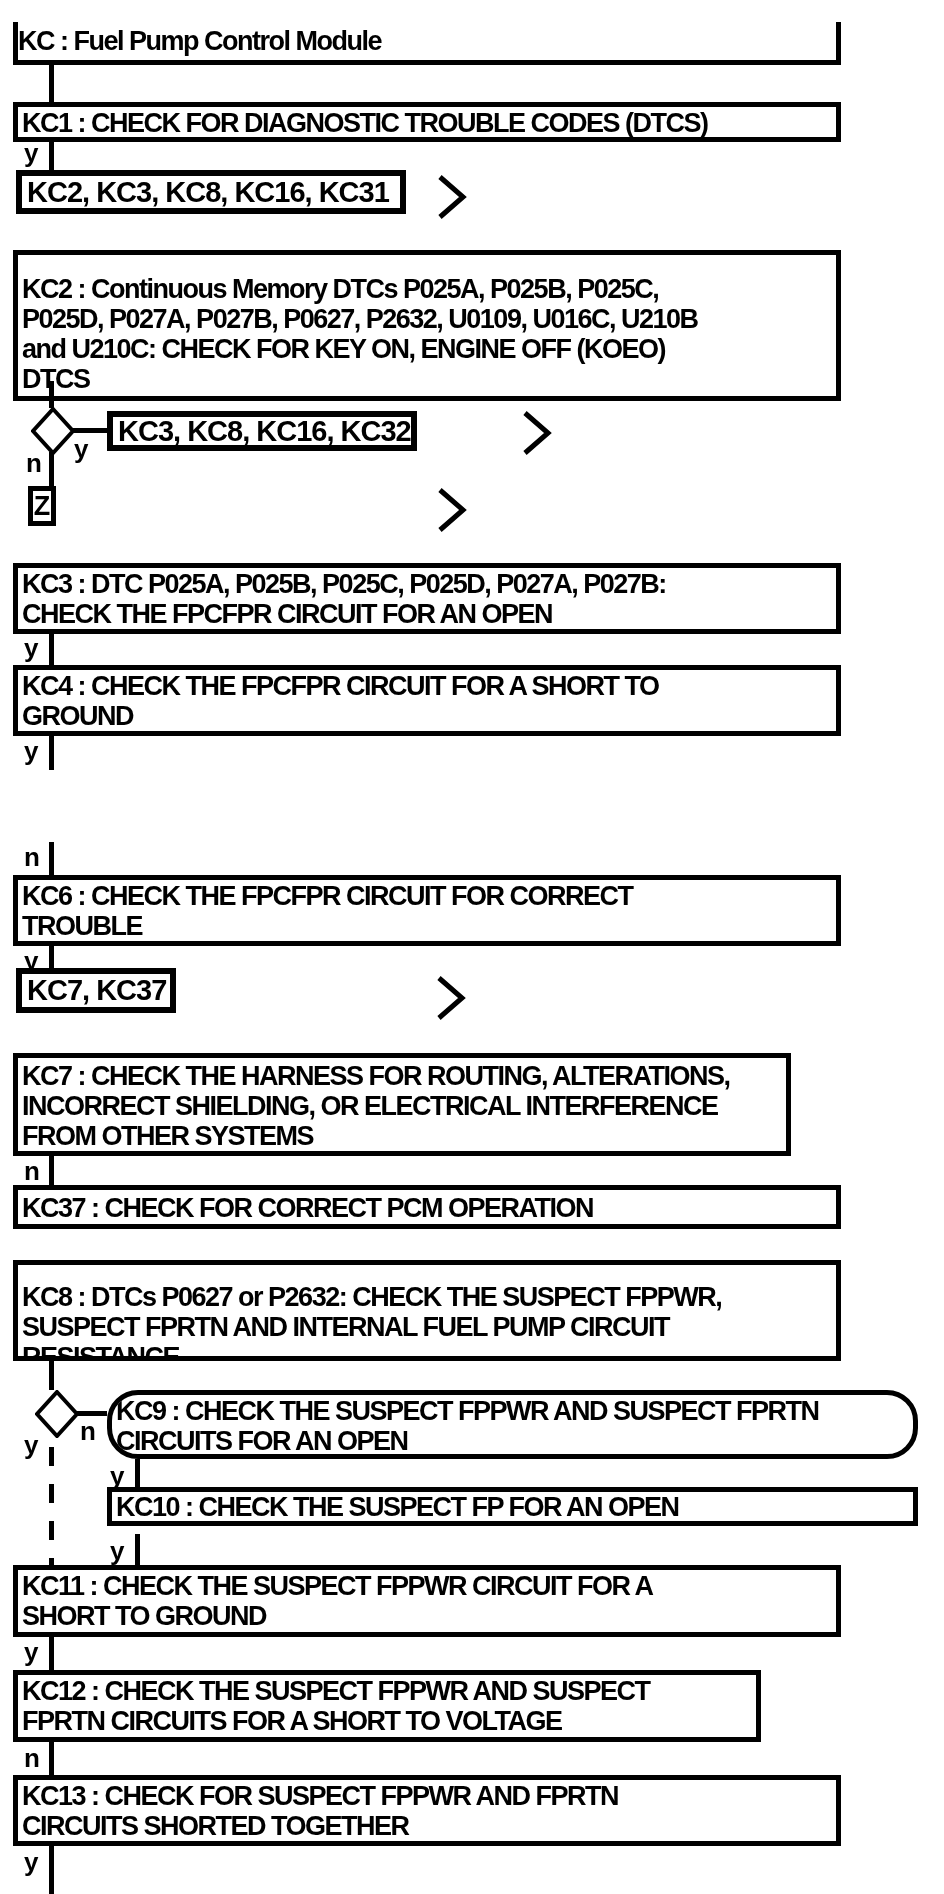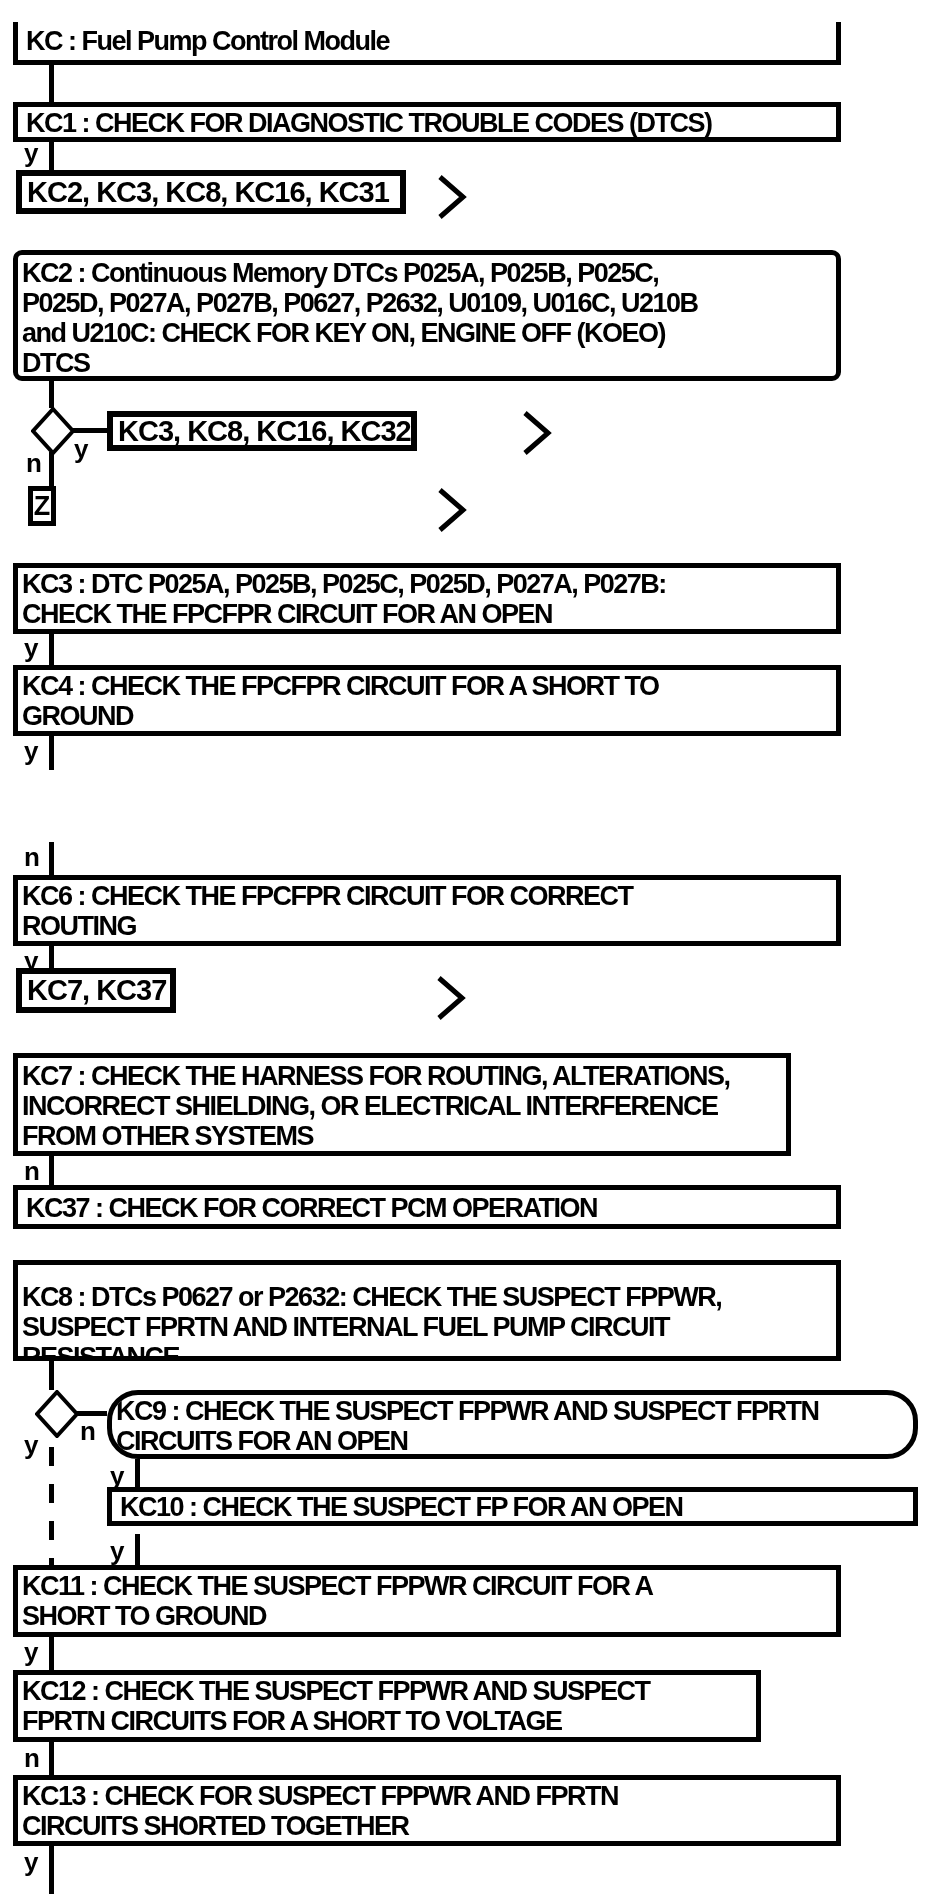--- a/index.html
+++ b/index.html
@@ -10,21 +10,21 @@
   .abs{position:absolute;box-sizing:border-box;}
   
   .stepbox{
     border:5px solid #000;background:#fff;overflow:hidden;
     padding:1px 0 0 4px;
   }
   .stepbox .tl{
     font-size:27px;font-weight:bold;line-height:30px;
     letter-spacing:-1.5px;white-space:nowrap;
   }
-  .single{display:flex;align-items:center;padding-left:8px;}
+  .single{display:flex;align-items:center;}
   
   .linkbox{
     border:6px solid #000;background:#fff;display:flex;align-items:center;
     padding-left:5px;overflow:hidden;
   }
   .linkbox .tl{
     font-size:29px;font-weight:bold;letter-spacing:-1px;white-space:nowrap;
   }
   
   .zbox{
@@ -59,21 +59,21 @@
   <span class="abs lbl" style="left:24px;top:142px;">y</span>
   <div class="abs vline" style="left:49px;top:142px;height:28px;"></div>
 
   <div class="abs linkbox" style="left:16px;top:170px;width:390px;height:44px;">
     <div class="tl">KC2, KC3, KC8, KC16, KC31</div>
   </div>
   <svg class="abs" style="left:436px;top:174px;" width="32" height="46" viewBox="0 0 32 46">
     <polyline points="4,3 27,23 4,43" fill="none" stroke="#000" stroke-width="5"></polyline>
   </svg>
 
-  <div class="abs stepbox" style="left:13px;top:250px;width:828px;height:131px;padding-top:3px;border-radius:9px;">
+  <div class="abs stepbox" style="left:13px;top:250px;width:828px;height:151px;padding-top:19px;">
     <div class="tl">KC2 : Continuous Memory DTCs P025A, P025B, P025C,</div>
     <div class="tl">P025D, P027A, P027B, P0627, P2632, U0109, U016C, U210B</div>
     <div class="tl">and U210C: CHECK FOR KEY ON, ENGINE OFF (KOEO)</div>
     <div class="tl">DTCS</div>
   </div>
   <div class="abs vline" style="left:49px;top:381px;height:27px;"></div>
 
   <svg class="abs" style="left:31px;top:407px;" width="44" height="48" viewBox="0 0 44 48">
     <polygon points="22,2 42,24 22,46 2,24" fill="#fff" stroke="#000" stroke-width="4"></polygon>
   </svg>
@@ -108,21 +108,21 @@
     <div class="tl">GROUND</div>
   </div>
   <span class="abs lbl" style="left:24px;top:740px;">y</span>
   <div class="abs vline" style="left:49px;top:736px;height:34px;"></div>
 
   <span class="abs lbl" style="left:24px;top:846px;">n</span>
   <div class="abs vline" style="left:49px;top:842px;height:33px;"></div>
 
   <div class="abs stepbox" style="left:13px;top:875px;width:828px;height:71px;">
     <div class="tl">KC6 : CHECK THE FPCFPR CIRCUIT FOR CORRECT</div>
-    <div class="tl">ROUTING</div>
+    <div class="tl">TROUBLE</div>
   </div>
   <span class="abs lbl" style="left:24px;top:950px;">y</span>
   <div class="abs vline" style="left:49px;top:946px;height:22px;"></div>
 
   <div class="abs linkbox" style="left:16px;top:968px;width:160px;height:45px;">
     <div class="tl">KC7, KC37</div>
   </div>
   <svg class="abs" style="left:435px;top:975px;" width="32" height="46" viewBox="0 0 32 46">
     <polyline points="4,3 27,23 4,43" fill="none" stroke="#000" stroke-width="5"></polyline>
   </svg>

